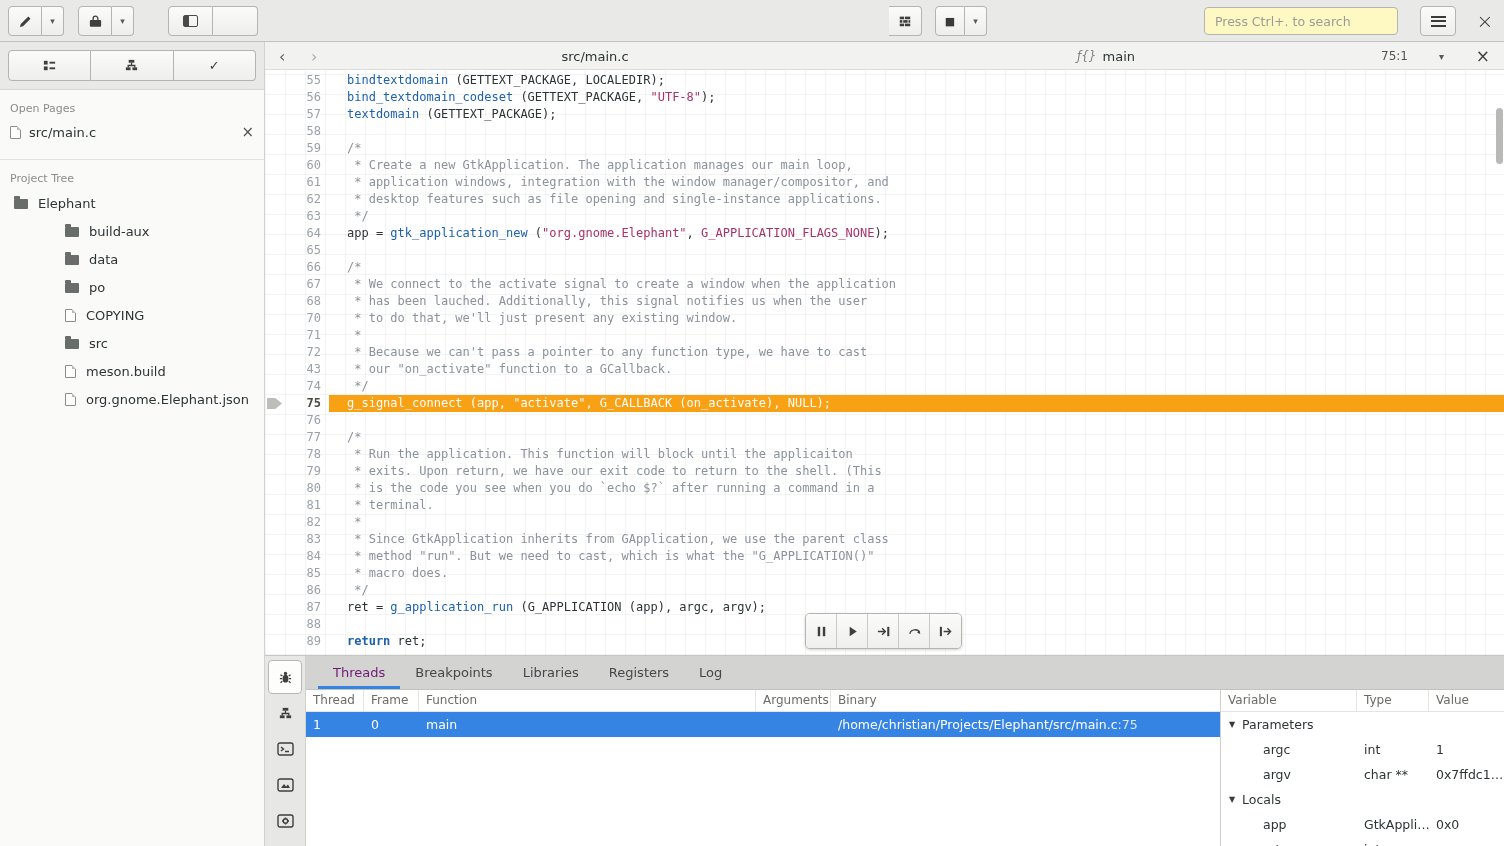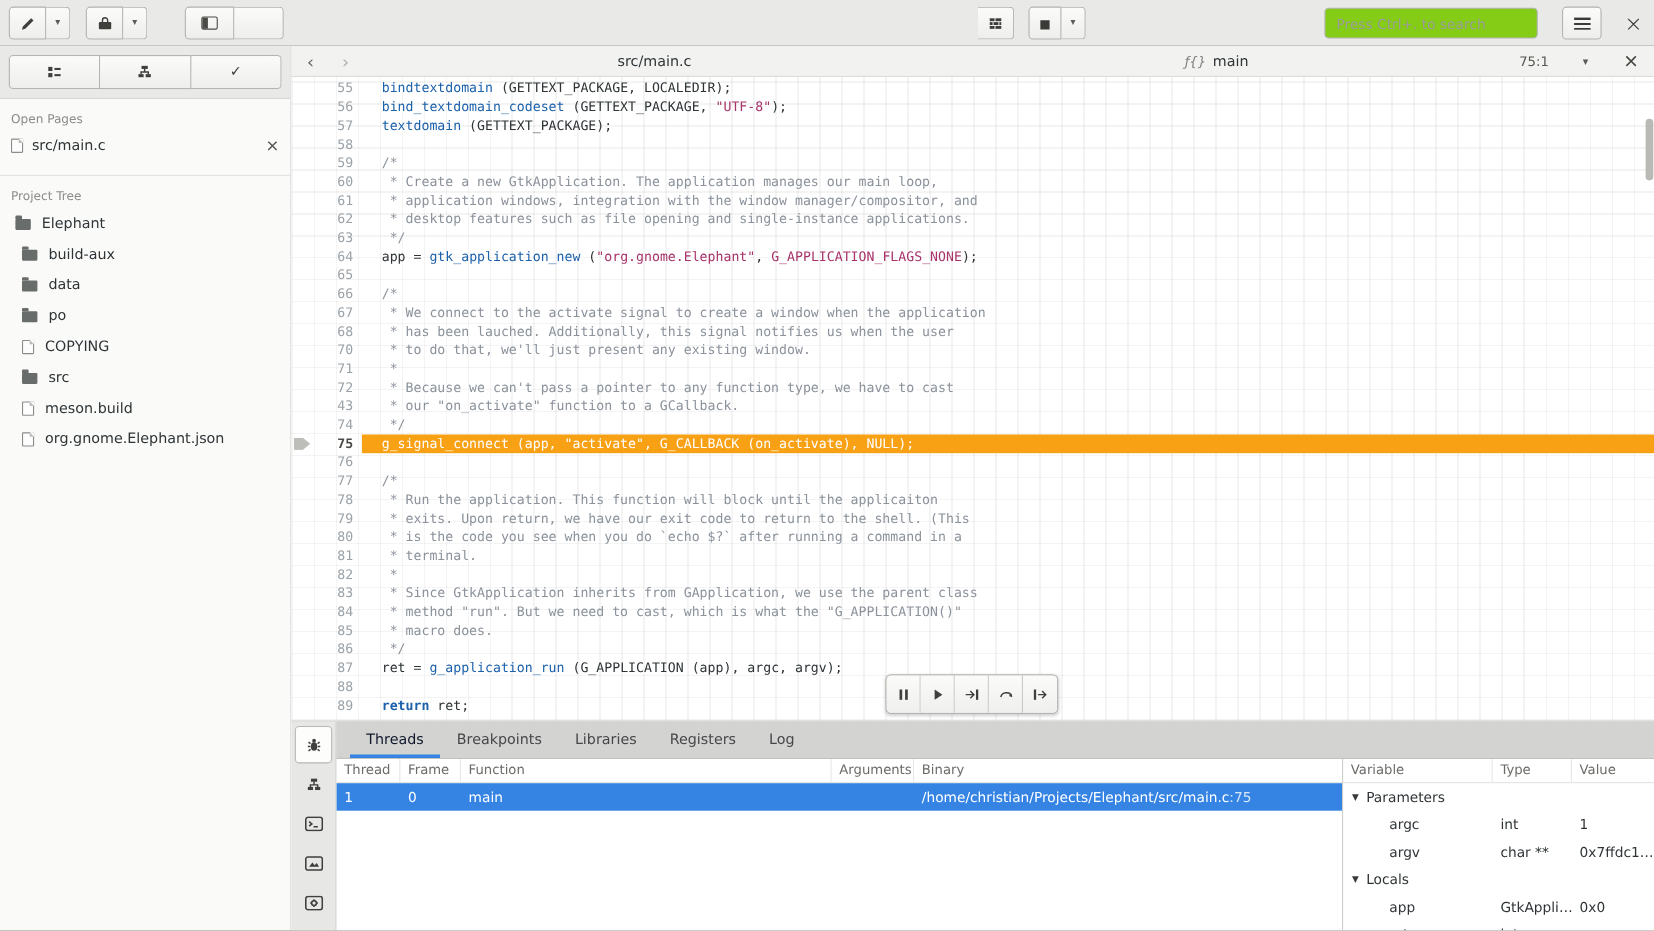--- a/index.html
+++ b/index.html
@@ -25,40 +25,40 @@
   .panel-ic.left::before  { content:""; position:absolute; left:0; top:0; bottom:0; width:5px; background:#4a4a47; }
   .panel-ic.bottom::before{ content:""; position:absolute; left:0; right:0; bottom:0; height:4px; background:#4a4a47; }
   .omni-cluster { left:549px; display:flex; gap:13px; }
   .omnibar { width:340px; justify-content:space-between; padding:0 14px;margin-top:42px; }
   .omni-project { font-weight:bold; }
   .omni-branch, .omni-sep { color:#73736f; }
   .omni-file { color:#2e3436; }
   .build-seg { width:33px; }
   .stop-seg { width:30px; font-size:11px; color:#3a3a37; }
   .search { left:1204px; top:7px; width:194px; height:28px; border:1px solid #b4b4b0; border-radius:4px;
-            background:#84cc16; padding:0 10px; font-family:inherit; font-size:12.5px; color:#2e3436; outline:none; }
+            background:#fef9c3; padding:0 10px; font-family:inherit; font-size:12.5px; color:#2e3436; outline:none; }
   .search::placeholder { color:#9b9b98; }
   .menu-btn { left:1420px; width:36px; }
   .hamburger { width:15px; height:11px;
     background:linear-gradient(#3a3a3a 0 2px,transparent 2px 4.5px,#3a3a3a 4.5px 6.5px,transparent 6.5px 9px,#3a3a3a 9px 11px); }
   .win-close { left:1472px; top:6px; width:26px; height:30px; display:flex; align-items:center; justify-content:center;
                font-size:20px; color:#3a3a37; font-weight:300; }
 
   
   .sidebar { position:absolute; left:0; top:42px; width:265px; bottom:0; background:#fafaf9; border-right:1px solid #d2d2cf; }
   .side-tabs-wrap { background:#e9e9e8; border-bottom:1px solid #d8d8d5; padding:8px; }
   .side-tabs { display:flex; }
   .side-tabs > * { flex:1; height:31px; }
   .section-label { margin:12px 0 4px 10px; font-size:11px; color:#8c8c89; }
   .page-row { height:26px; display:flex; align-items:center; padding:0 10px; gap:8px; }
   .page-label { flex:1; }
   .page-close { color:#55554f; font-size:15px; }
   .side-div { border-top:1px solid #e2e2e0; margin-top:14px; }
   .tree-row { height:28px; display:flex; align-items:center; gap:10px; padding-left:14px; }
-  .tree-row.child { padding-left:20px; }
+  .tree-row.child { padding-left:30px;margin-left:35px; }
   .folder-ic { width:14px; height:10px; background:#686c6a; border-radius:1px; position:relative; margin-top:2px; flex:none; }
   .folder-ic::before { content:""; position:absolute; top:-3px; left:0; width:6px; height:3px; background:#686c6a; border-radius:1px 1px 0 0; }
   .file-ic { width:11px; height:13px; background:#fdfdfd; border:1px solid #898d8b; border-radius:1px; position:relative; flex:none; }
   .file-ic::after { content:""; position:absolute; top:-1px; right:-1px; border-style:solid; border-width:0 4px 4px 0; border-color:#fafaf9 #fafaf9 #b9bcba #b9bcba; }
 
   
   .ed-topbar { position:absolute; left:265px; top:42px; right:0; height:28px; background:#f2f2f1; border-bottom:1px solid #dcdcda; }
   .ed-topbar > * { position:absolute; top:0; height:28px; display:flex; align-items:center; }
   .nav-arrow { font-size:16px; color:#63635f; }
   .nav-arrow.dis { color:#adada9; }
@@ -99,21 +99,21 @@
 
   
   .bottom { position:absolute; left:265px; top:655px; right:0; bottom:0; background:#fff; border-top:1px solid #c6c6c3; }
   .strip { position:absolute; left:0; top:0; width:41px; bottom:0; background:#e7e7e5; border-right:1px solid #d0d0cd; }
   .strip-btn { width:34px; height:34px; margin:2px 0 2px 3px; display:flex; align-items:center; justify-content:center; border-radius:4px; }
   .strip-btn:first-child { margin-top:4px; }
   .strip-btn.active { background:#fdfdfc; border:1px solid #b8b8b4; }
   .tabbar { position:absolute; left:41px; right:0; top:0; height:34px; background:#d3d3d1; border-bottom:1px solid #c2c2bf;
             display:flex; padding-left:12px; }
   .tab { padding:0 15px; display:flex; align-items:center; color:#47474a; font-size:13px; }
-  .tab.active { color:#0f172a; box-shadow:inset 0 -3px 0 var(--accent,#3584e4); }
+  .tab.active { color:#701a75; box-shadow:inset 0 -3px 0 var(--accent,#3584e4); }
   .threads { position:absolute; left:41px; top:34px; width:914px; bottom:0; background:#fff; }
   .t-head, .t-row { display:flex; }
   .t-head { height:22px; border-bottom:1px solid #e4e4e2; }
   .t-head > span { font-size:12px; color:#6b6b68; padding:3px 0 0 7px; border-right:1px solid #e6e6e4; }
   .t-row { height:25px; background:var(--accent,#3584e4); color:#fff; font-size:12.5px; align-items:center; }
   .t-row > span { padding-left:7px; overflow:hidden; white-space:nowrap; }
   .cw0{width:58px;flex:none} .cw1{width:55px;flex:none} .cw2{width:337px;flex:none}
   .cw3{width:75px;flex:none} .cw4{width:341px;flex:none} .cw5{width:48px;flex:none;border-right:none!important}
   .loc-line { opacity:.8; }
   .vars { position:absolute; left:955px; top:34px; right:0; bottom:0; background:#fff; border-left:1px solid #cfcfcc; overflow:hidden; }

